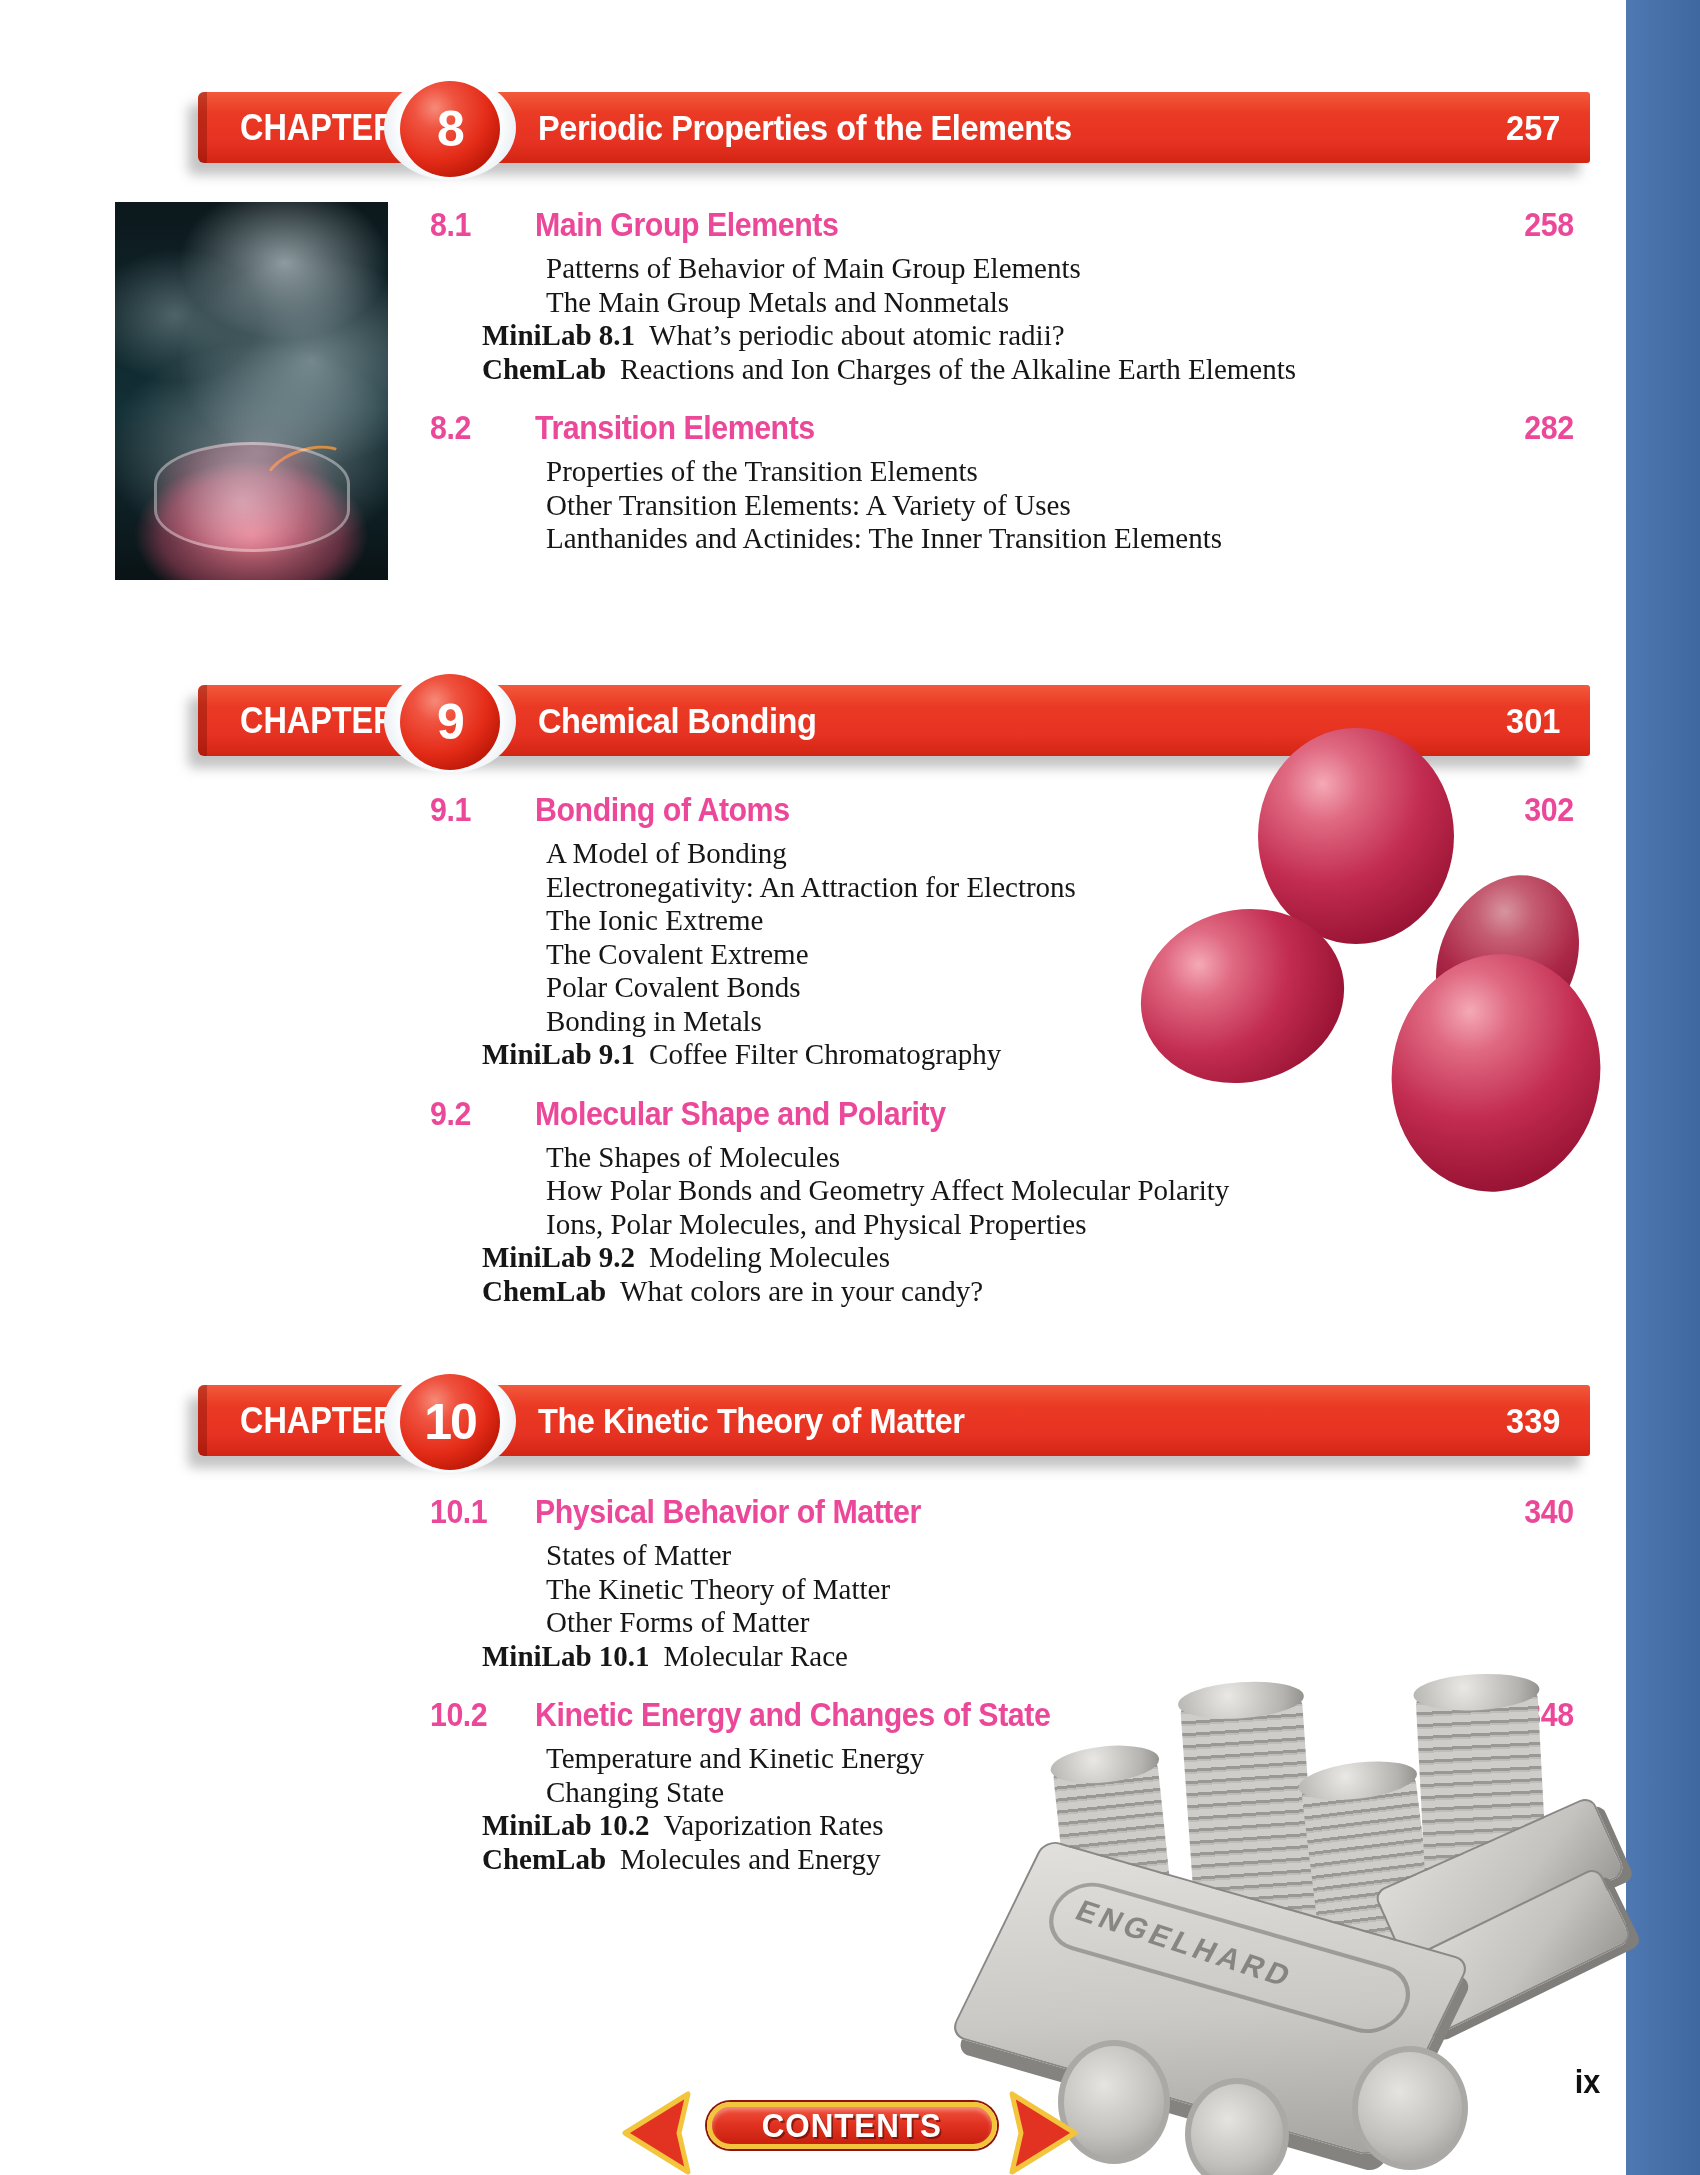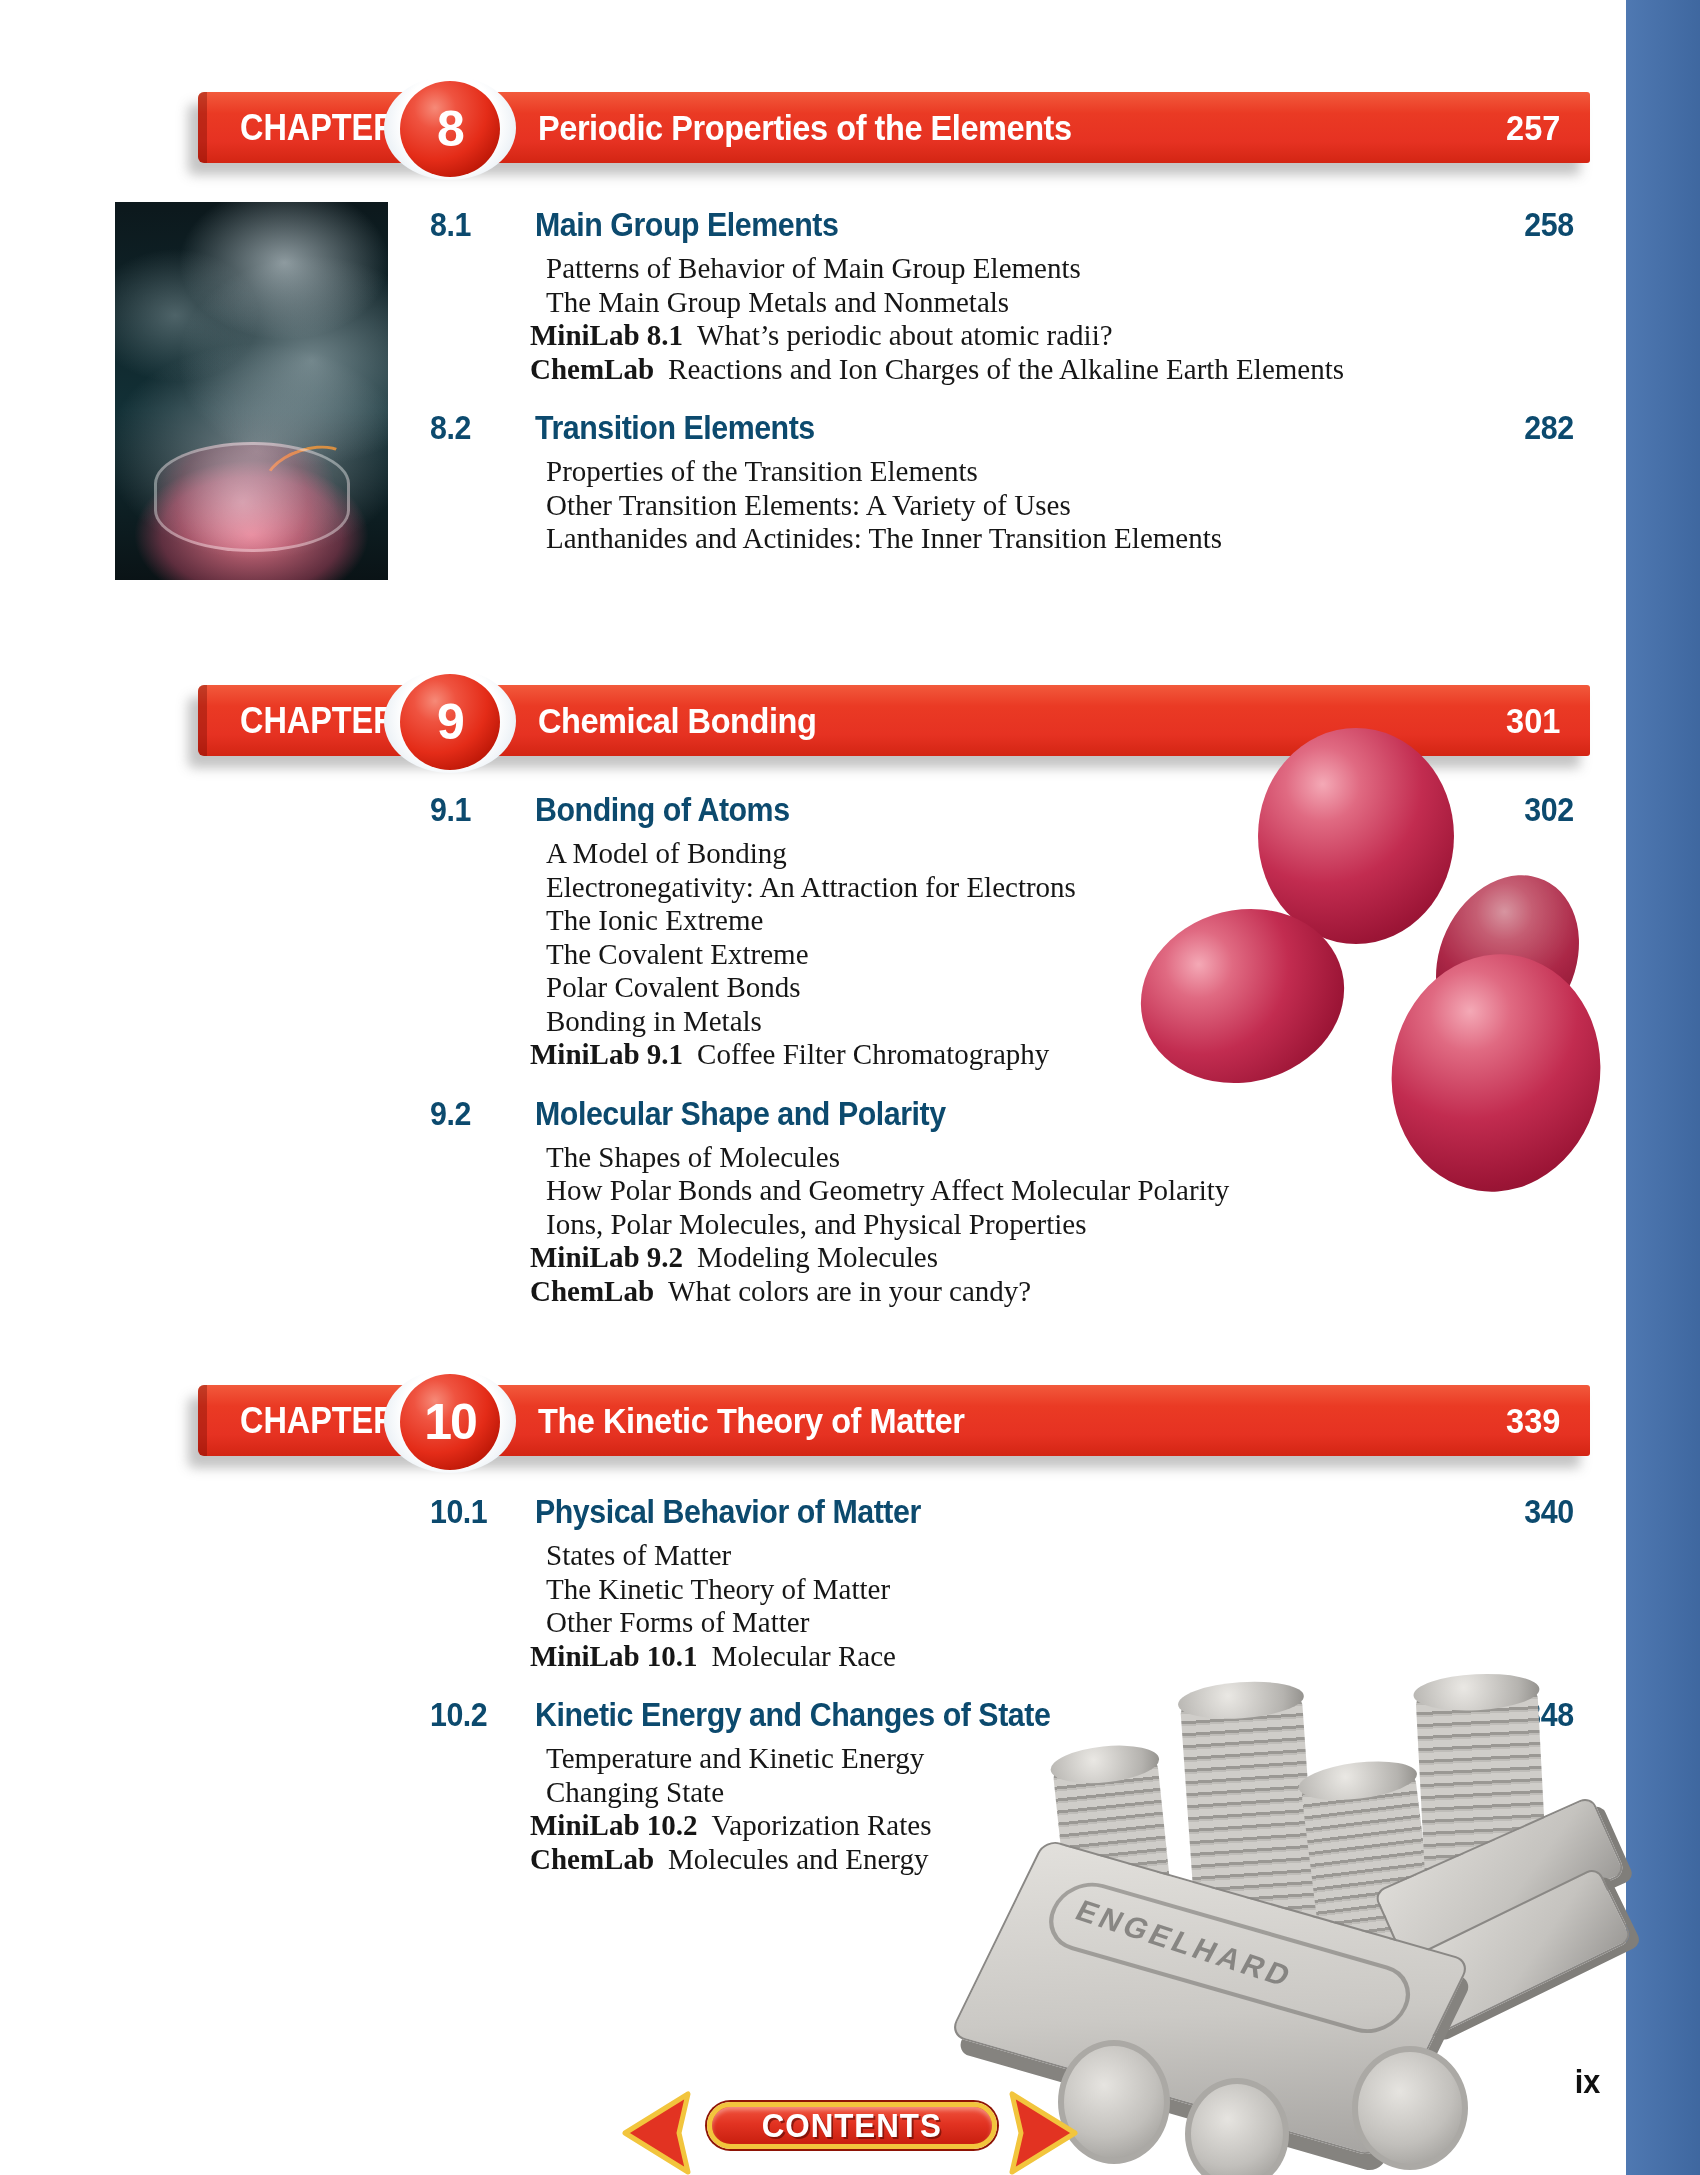--- a/index.html
+++ b/index.html
@@ -24,29 +24,29 @@
         background:radial-gradient(circle at 35% 28%,#F68A78 0%,#EF5340 22%,#E42C18 55%,#B81505 82%,#8C0E02 100%);
         display:flex;align-items:center;justify-content:center;
         color:#fff;font-weight:bold;font-size:50px;letter-spacing:-2px;}
   .chapter-title{margin-left:340px;color:#fff;font-weight:bold;font-size:35px;letter-spacing:-.5px;
         transform:scaleX(.93);transform-origin:left center;white-space:nowrap;}
   .chapter-page{margin-left:auto;margin-right:30px;color:#fff;font-weight:bold;font-size:35px;
         transform:scaleX(.93);transform-origin:right center;}
   
   .sections{position:absolute;left:430px;right:126px;z-index:3;}
   .section{margin:0 0 22px 0;}
-  .sec-head{display:flex;align-items:baseline;color:#0c4a6e;font-weight:bold;font-size:33px;
+  .sec-head{display:flex;align-items:baseline;color:#ec4899;font-weight:bold;font-size:33px;
         line-height:40px;letter-spacing:-.5px;}
   .sec-num{width:105px;flex:none;transform:scaleX(.92);transform-origin:left center;}
   .sec-title{flex:1;transform:scaleX(.92);transform-origin:left center;white-space:nowrap;}
   .sec-page{flex:none;transform:scaleX(.92);transform-origin:right center;}
   .sec-items{font-family:"Liberation Serif",serif;font-size:29px;line-height:33.5px;color:#161616;
         margin-top:7px;}
   .item-plain{margin-left:116px;}
-  .item-lab{margin-left:100px;}
+  .item-lab{margin-left:52px;}
   .lab-label{font-weight:bold;margin-right:14px;}
   
   .smoke-photo{position:absolute;left:115px;top:202px;width:273px;height:378px;overflow:hidden;
         background:
           radial-gradient(ellipse 150px 110px at 62% 16%,rgba(225,235,240,.60),transparent 70%),
           radial-gradient(ellipse 190px 150px at 72% 42%,rgba(205,220,225,.50),transparent 70%),
           radial-gradient(ellipse 120px 95px at 22% 30%,rgba(180,200,205,.38),transparent 70%),
           radial-gradient(ellipse 210px 150px at 52% 66%,rgba(222,224,230,.48),transparent 72%),
           radial-gradient(ellipse 150px 95px at 50% 88%,rgba(255,130,150,.85),rgba(250,90,130,.35) 60%,transparent 78%),
           linear-gradient(180deg,#0C181C 0%,#123036 55%,#0A1316 100%);}

